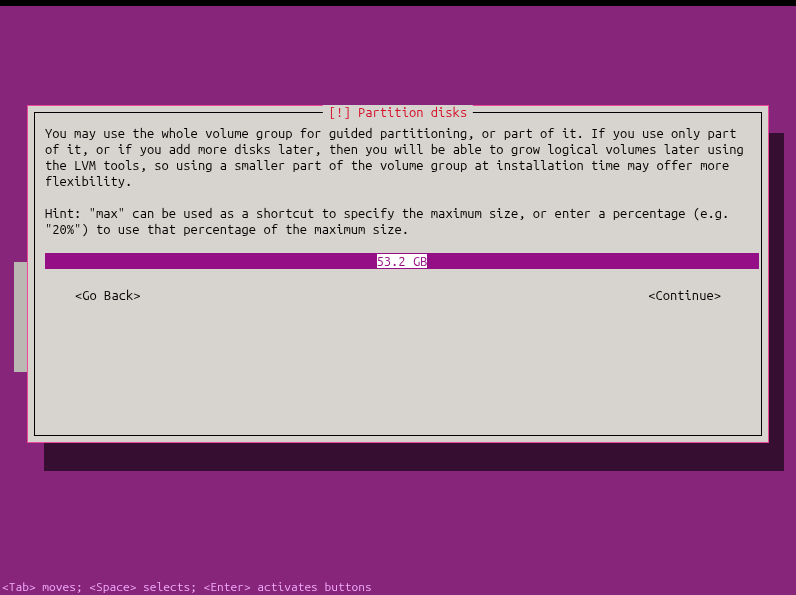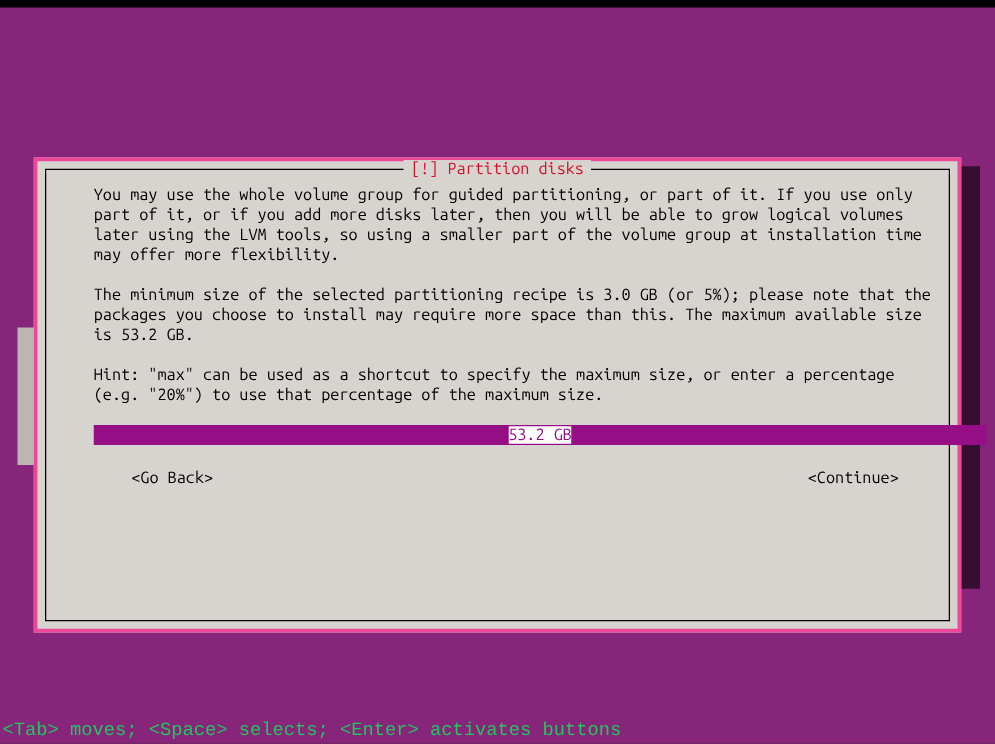--- a/index.html
+++ b/index.html
@@ -27,26 +27,26 @@
     .dialog-shadow {
       position: absolute;
       top: 127px;
       left: 44px;
       width: 740px;
       height: 338px;
       background: rgba(0,0,0,0.6);
     }
     .dialog-box {
       position: absolute;
-      top: 120px;
+      top: 99px;
       left: 27px;
       width: 742px;
-      height: 380px;
+      height: 338px;
       background: #d7d3ce;
-      border: 3px solid #ec4899;
+      border: 1px solid #ec4899;
     }
     .dialog-border {
       position: absolute;
       top: 6px;
       left: 6px;
       right: 6px;
       bottom: 6px;
       border: 1px solid #000;
     }
     .dialog-title {
@@ -60,21 +60,20 @@
       white-space: nowrap;
     }
     .dialog-content {
       position: absolute;
       top: 12px;
       left: 10px;
       right: 10px;
       bottom: 10px;
       color: #000;
       line-height: 16px;
-      margin-left: 28px;
     }
     .para {
       margin-bottom: 16px;
       white-space: pre-wrap;
     }
     .input-line {
       width: 714px;
       background: #960e86;
       color: #fff;
       height: 16px;
@@ -94,23 +93,22 @@
       justify-content: space-between;
       padding: 0 30px 0 30px;
     }
     .btn {
       cursor: pointer;
     }
     .footer-hint {
       position: absolute;
       bottom: 2px;
       left: 2px;
-      color: #22c55e;
-      font-size: 15px;
-      font-family: Liberation Mono, monospace;
+      color: #f0abfc;
+      font-size: 12px;
     }
     .side-shadow-left {
       position: absolute;
       top: 256px;
       left: 14px;
       width: 14px;
       height: 110px;
       background: #bbb8b3;
     }
   </style>
@@ -120,21 +118,20 @@
 <div class="screen">
   <div class="side-shadow-left"></div>
   <div class="dialog-shadow"></div>
 
   <div class="dialog-box">
     <div class="dialog-border">
       <div class="dialog-title">[!] Partition disks</div>
 
       <div class="dialog-content">
         <div class="para">You may use the whole volume group for guided partitioning, or part of it. If you use only part of it, or if you add more disks later, then you will be able to grow logical volumes later using the LVM tools, so using a smaller part of the volume group at installation time may offer more flexibility.</div>
-        <div class="para">The minimum size of the selected partitioning recipe is 3.0 GB (or 5%); please note that the packages you choose to install may require more space than this. The maximum available size is 53.2 GB.</div>
         <div class="para">Hint: "max" can be used as a shortcut to specify the maximum size, or enter a percentage (e.g. "20%") to use that percentage of the maximum size.</div>
 
         <div class="input-line"><span class="input-highlight">53.2 GB</span></div>
 
         <div class="button-row">
           <span class="btn">&lt;Go Back&gt;</span>
           <span class="btn">&lt;Continue&gt;</span>
         </div>
       </div>
     </div>

